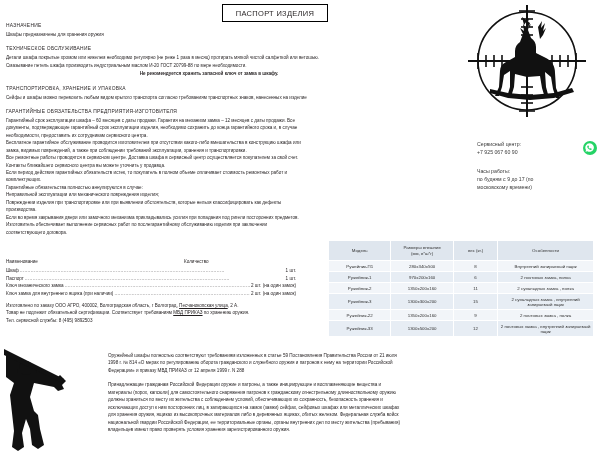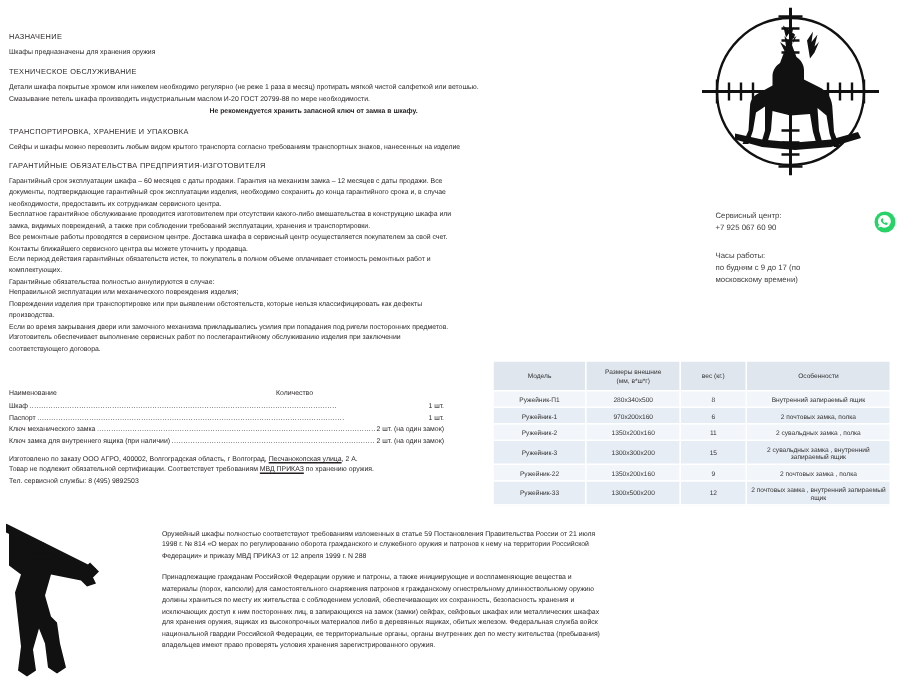--- a/index.html
+++ b/index.html
@@ -189,20 +189,21 @@
     line-height: 1.62;
   }
   .legal p { margin: 0; }
   .legal .gap { margin-top: 7px; }
 </style>
 </head>
 <body>
 
 <div class="page">
 
+  <div class="title-box">ПАСПОРТ ИЗДЕЛИЯ</div>
 
   <div class="logo">
     <svg viewBox="0 0 118 112" width="118" height="112" aria-hidden="true">
       <g>
         <circle cx="59" cy="56" r="49" fill="none" stroke="#111" stroke-width="1.6"></circle>
         <line x1="59" y1="0" x2="59" y2="112" stroke="#111" stroke-width="2"></line>
         <line x1="0" y1="56" x2="118" y2="56" stroke="#111" stroke-width="2"></line>
         <g stroke="#111" stroke-width="1.6">
           <line x1="51" y1="6" x2="67" y2="6"></line>
           <line x1="53" y1="14" x2="65" y2="14"></line>

